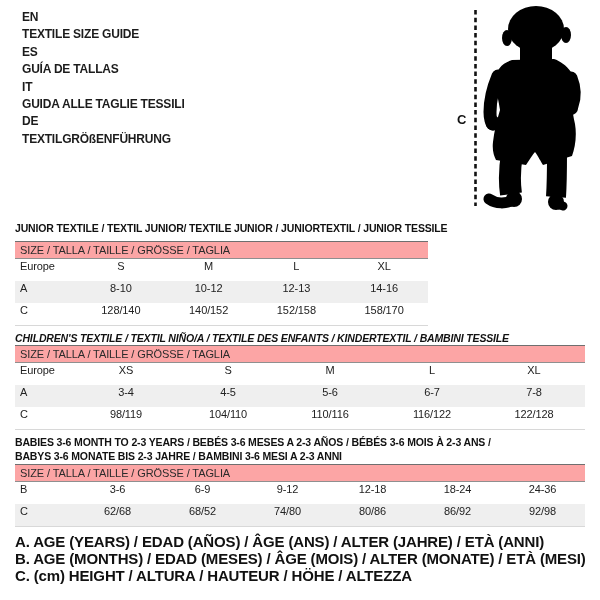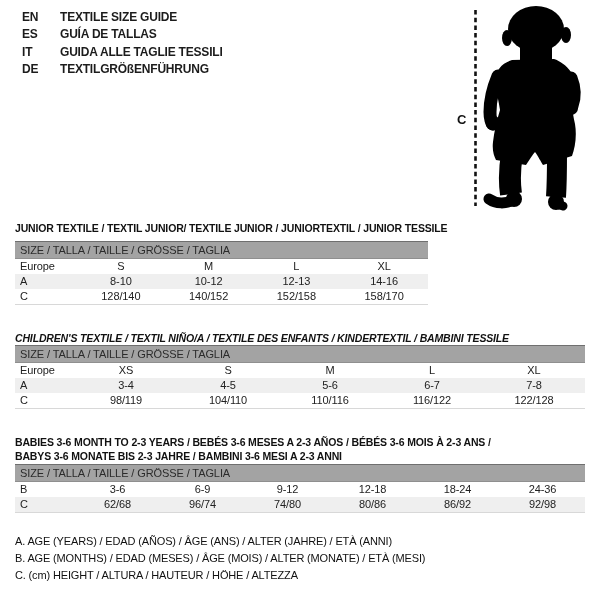--- a/index.html
+++ b/index.html
@@ -5,53 +5,53 @@
   html,body { margin:0; padding:0; }
   body {
     width:600px; height:600px; background:#ffffff;
     font-family:"Liberation Sans", sans-serif;
     color:#1c1c1c; position:relative; overflow:hidden;
   }
   .abs { position:absolute; }
 
   
   #lang-list { left:22px; top:9px; }
-  .lang-row { display:flex; line-height:17.4px; font-size:12px; font-weight:bold; letter-spacing:-0.2px; }
+  .lang-row { display:flex; line-height:17.4px; font-size:12px; font-weight:bold; letter-spacing:-0.2px;flex-direction:column; }
   .lang-code { width:38px; }
 
   
   #figure-svg { left:450px; top:4px; }
 
   
   .sec-title { position:absolute; left:15px; font-size:10.5px; font-weight:bold;
                letter-spacing:-0.15px; line-height:14px; color:#111; white-space:nowrap; }
   .sec-title .title-line { display:block; }
 
   
   .size-table { position:absolute; left:15px; border-bottom:1px solid #d8d8d8; }
   #t0-table { top:241px; width:413px; }
   #t1-table { top:345px; width:570px; }
   #t2-table { top:464px; width:570px; }
-  .thead { height:16px; line-height:16px; background:#a3a3a3;
+  .thead { height:16px; line-height:16px; background:#fca5a5;
            border-top:1px solid #6f6f6f; border-bottom:1px solid #8f8f8f;
            padding-left:5px; font-size:11px; color:#2b2b2b; letter-spacing:-0.1px; }
-  .trow { display:flex; height:15px; line-height:15px; font-size:11px; color:#222; letter-spacing:-0.1px; }
+  .trow { display:flex; height:22px; line-height:15px; font-size:11px; color:#222; letter-spacing:-0.1px; }
   .trow.shaded { background:#efefef; }
   .label-cell { width:55px; padding-left:5px; }
   #t0-table .label-cell { width:57px; }
   .val-cell { flex:1; text-align:center; }
 
   
   #t0-title { top:212px;text-align:right; }
   #t1-title { top:322px;font-style:italic; }
   #t2-title { top:426px; }
 
   
   #footnotes { left:15px; top:533px; }
-  .footnote { font-size:11px; font-weight:normal; line-height:17px; letter-spacing:-0.15px; color:#111; white-space:nowrap; }
+  .footnote { font-size:15px; font-weight:bold; line-height:17px; letter-spacing:-0.15px; color:#111; white-space:nowrap; }
 </style>
 </head>
 <body>
 
 <div class="abs" id="lang-list">
     <div class="lang-row">
       <span class="lang-code">EN</span>
       <span class="lang-title">TEXTILE SIZE GUIDE</span>
     </div>
     <div class="lang-row">
@@ -168,21 +168,21 @@
       <span class="tcell val-cell">3-6</span>
       <span class="tcell val-cell">6-9</span>
       <span class="tcell val-cell">9-12</span>
       <span class="tcell val-cell">12-18</span>
       <span class="tcell val-cell">18-24</span>
       <span class="tcell val-cell">24-36</span>
     </div>
     <div class="trow shaded">
       <span class="tcell label-cell">C</span>
       <span class="tcell val-cell">62/68</span>
-      <span class="tcell val-cell">96/74</span>
+      <span class="tcell val-cell">68/52</span>
       <span class="tcell val-cell">74/80</span>
       <span class="tcell val-cell">80/86</span>
       <span class="tcell val-cell">86/92</span>
       <span class="tcell val-cell">92/98</span>
     </div>
   </div>
 
 <div class="abs" id="footnotes">
     <div class="footnote">A. AGE (YEARS) / EDAD (AÑOS) / ÂGE (ANS) / ALTER (JAHRE) / ETÀ (ANNI)</div>
     <div class="footnote">B. AGE (MONTHS) / EDAD (MESES) / ÂGE (MOIS) / ALTER (MONATE) / ETÀ (MESI)</div>

